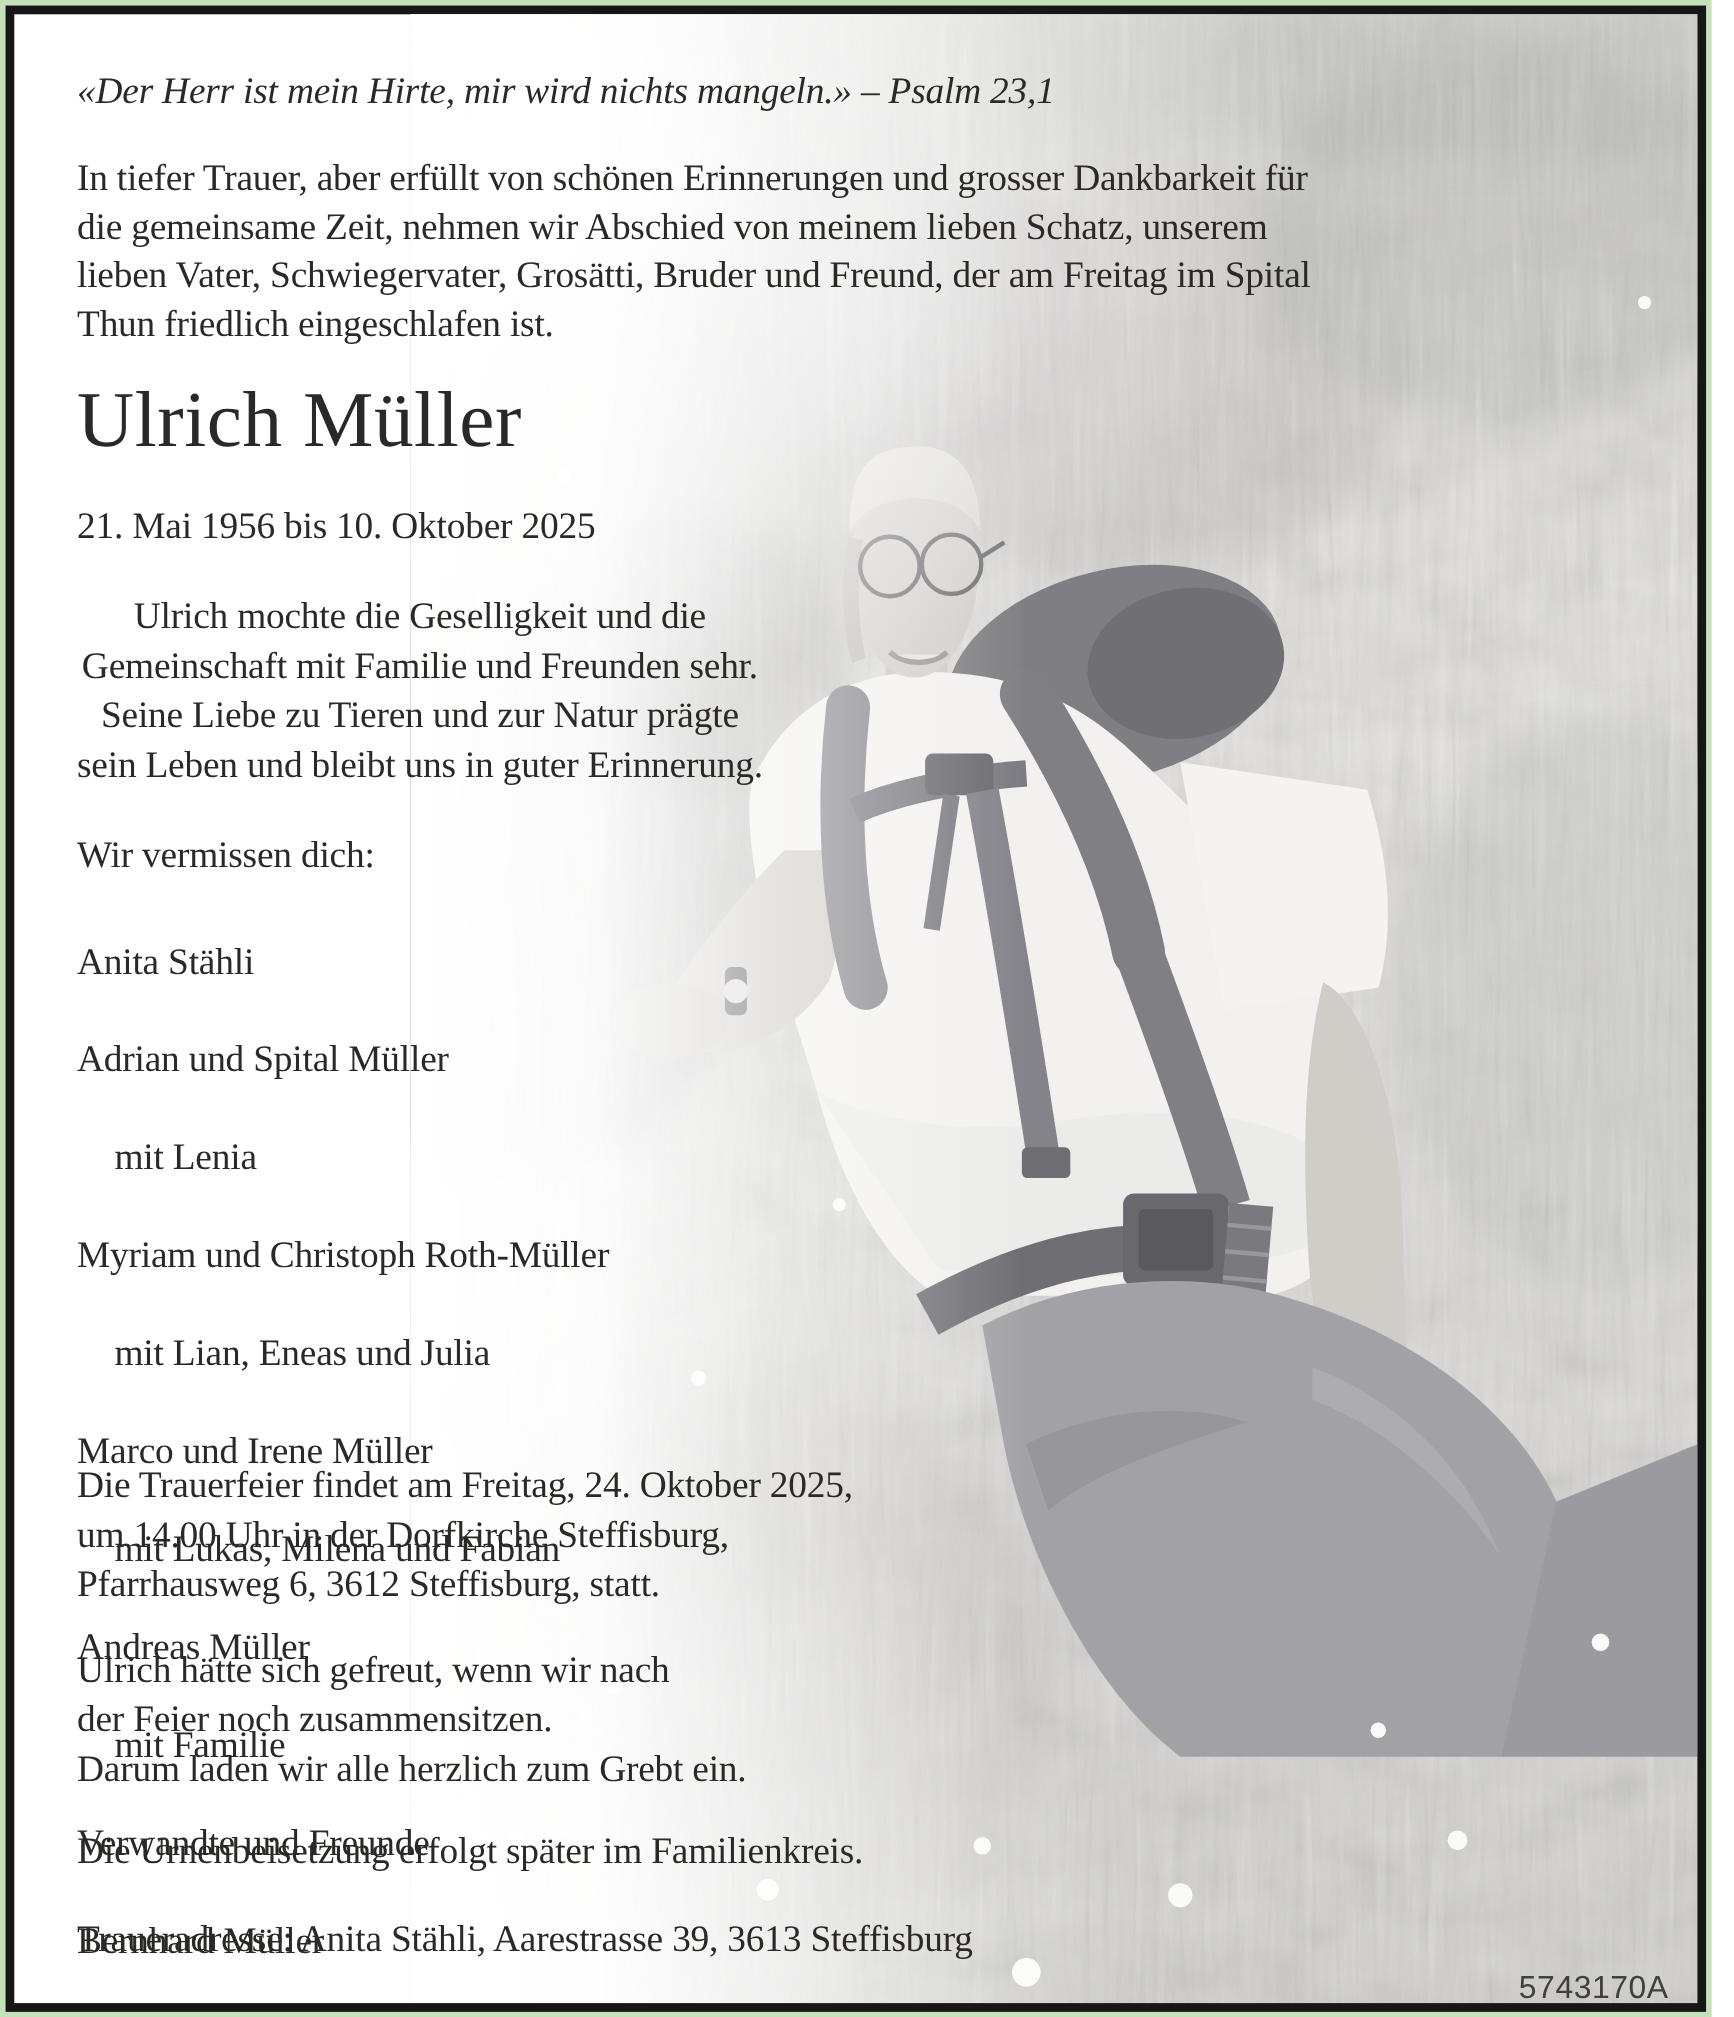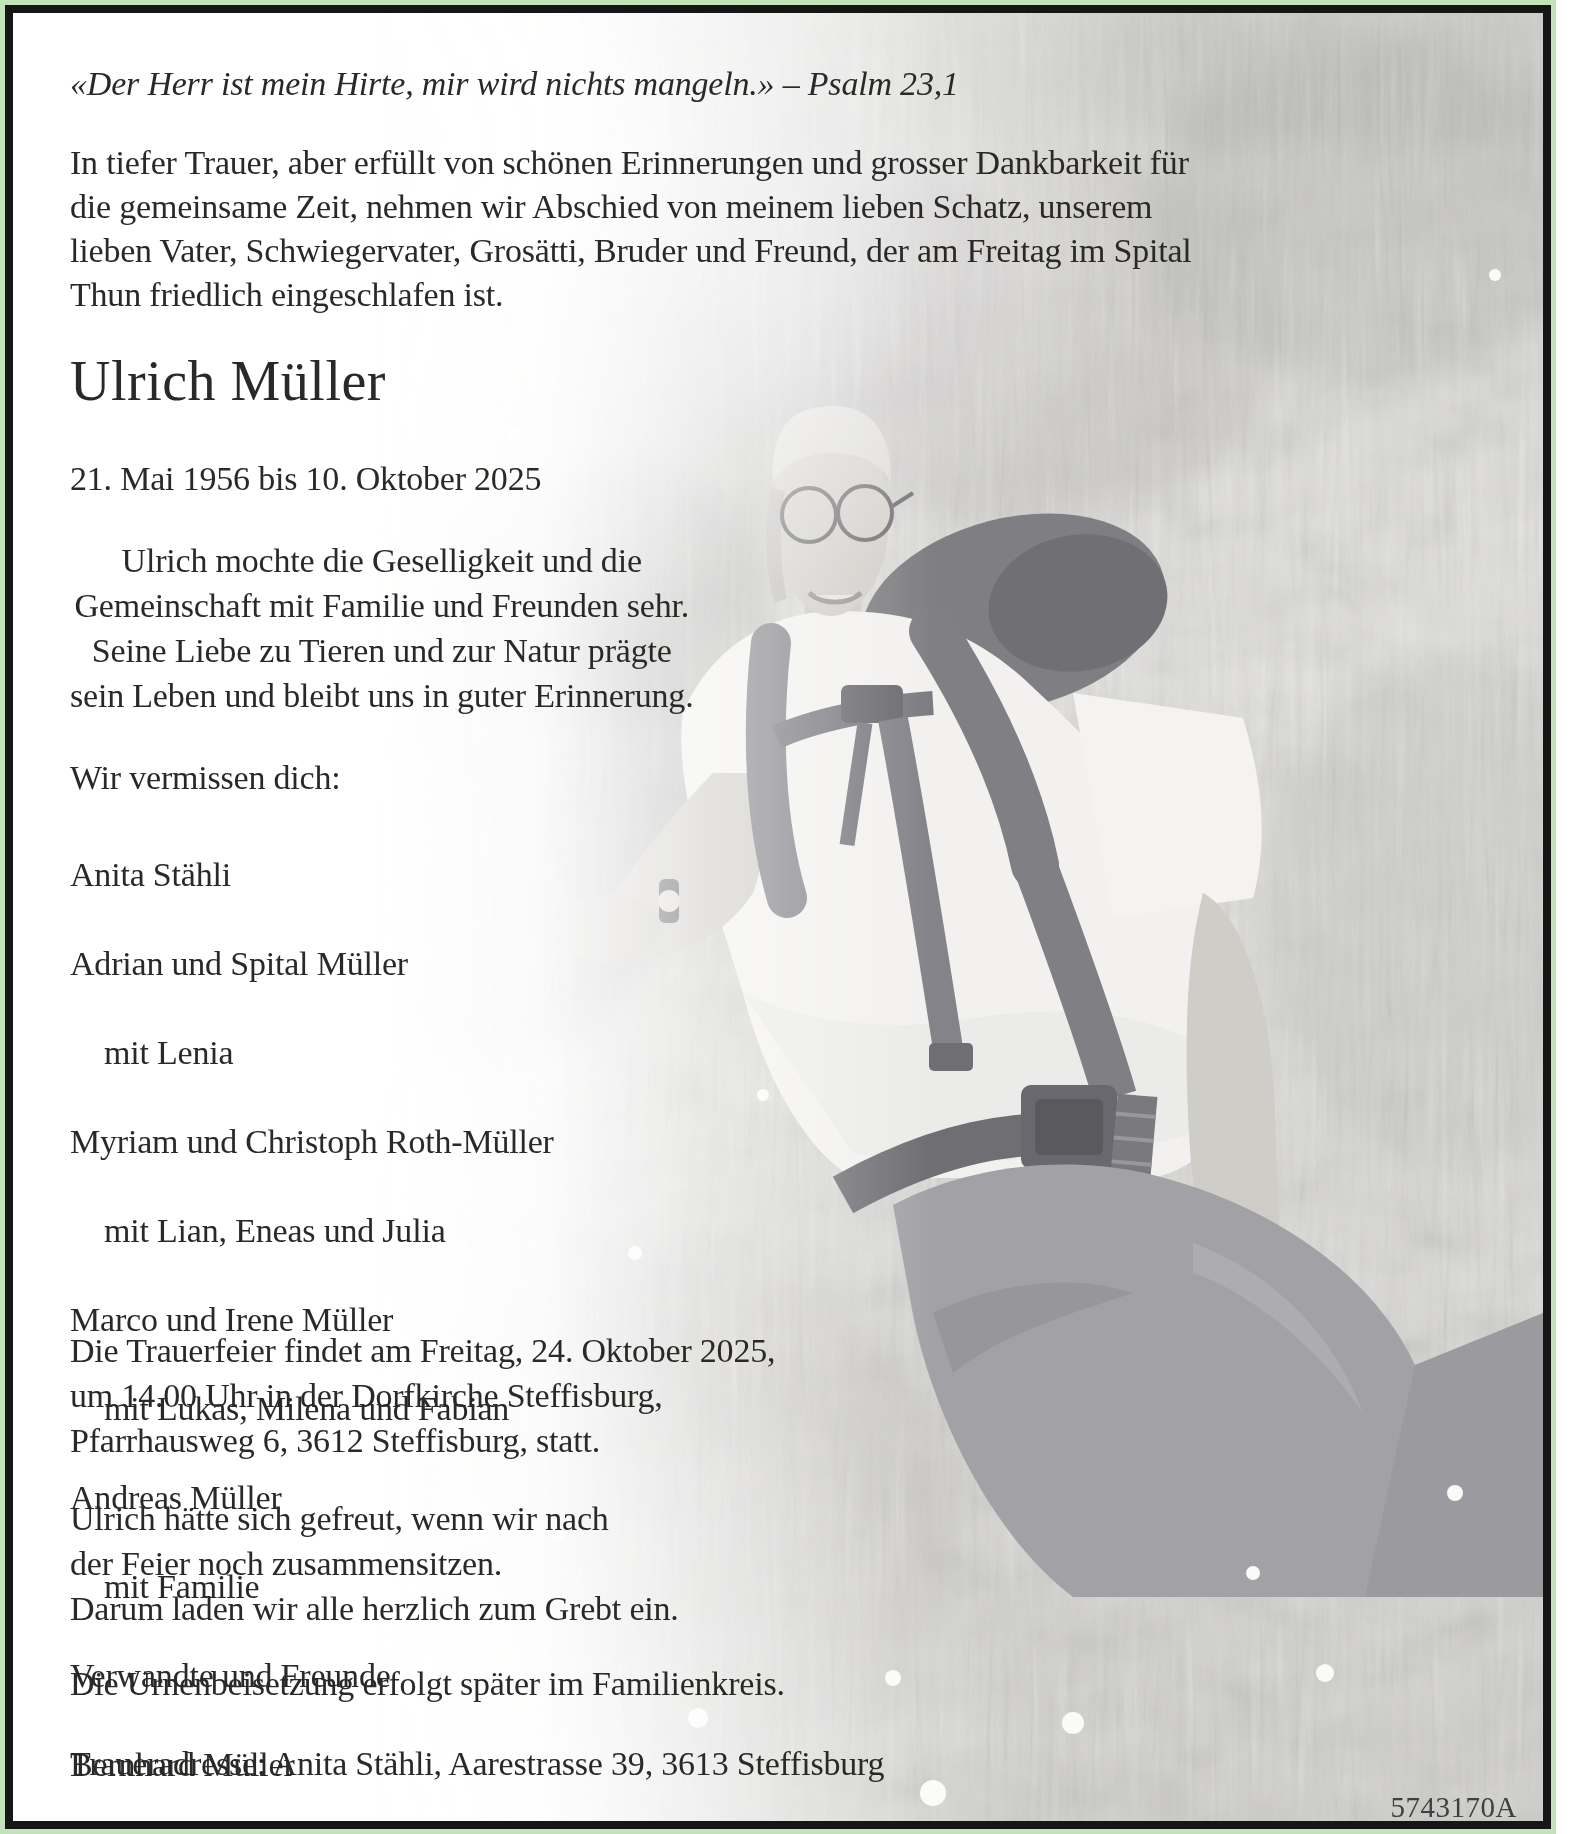--- a/index.html
+++ b/index.html
@@ -22,33 +22,33 @@
   }
   .txt{
     position:absolute;left:57px;z-index:2;
     color:var(--ink,#2a2927);
     font-size:34px;line-height:44px;
     white-space:pre-line;
     letter-spacing:-0.2px;
   }
   .quote{top:49px;font-style:italic;font-size:34px;}
   .intro{top:128px;line-height:44px;}
-  .name{top:322px;font-size:56px;line-height:92px;letter-spacing:0.5px;}
+  .name{top:322px;font-size:72px;line-height:92px;letter-spacing:0.5px;}
   .dates{top:444px;}
   .tribute{top:525px;line-height:45px;text-align:center;}
   .missing{top:743px;}
   .mourners{top:795px;line-height:44.5px;}
   .mourners .indent{padding-left:34px;}
   .funeral{top:1315px;line-height:45px;}
   .gathering{top:1483px;line-height:45px;}
   .urn{top:1649px;}
   .address{top:1729px;text-align:center;}
   .refcode{
     position:absolute;right:26px;top:1778px;z-index:2;
-    font-family:Liberation Serif, serif;
+    font-family:Liberation Sans, sans-serif;
     font-size:29px;color:#404040;letter-spacing:0.5px;
   }
 </style>
 </head>
 <body>
 
 <div class="page">
   <div class="sheet">
 
     <svg class="photo" viewBox="0 0 1170 1808" preserveAspectRatio="none" aria-hidden="true">

